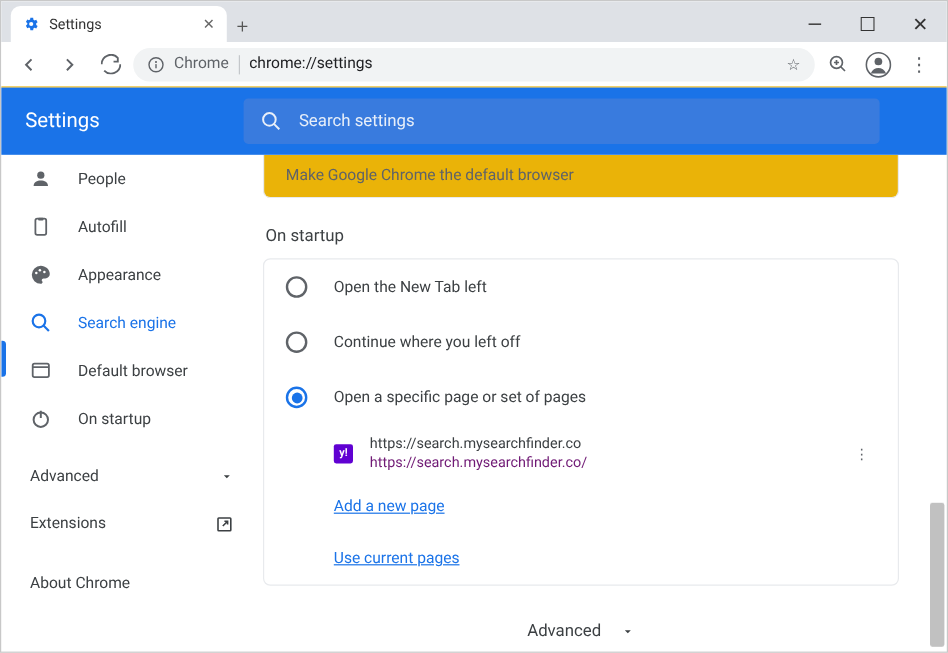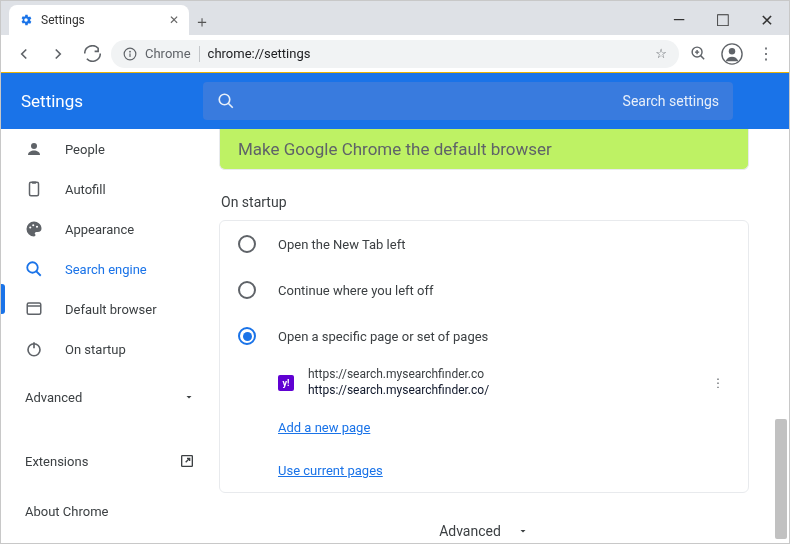--- a/index.html
+++ b/index.html
@@ -18,46 +18,46 @@
 .omnibox { flex: 1; height: 28px; background: #f1f3f4; border-radius: 14px; display: flex; align-items: center; padding: 0 12px; gap: 8px; font-size: 13px; color: #5f6368; }
 .omni-chrome { color: #5f6368; }
 .omni-sep { width: 1px; height: 16px; background: #c4c7ca; }
 .omni-url { color: #202124; }
 .omni-end { margin-left: auto; display: flex; gap: 10px; align-items: center; color: #5f6368; }
 
 .content { height: calc(100% - 72px); display: flex; flex-direction: column; }
 .bluebar { height: 56px; background: #1a73e8; display: flex; align-items: center; padding: 0 20px; gap: 120px; }
 .settings-title { color: #fff; font-size: 17px; font-weight: 400; }
 .searchbox { flex: 1; max-width: 530px; height: 38px; background: #397bde; border-radius: 4px; display: flex; align-items: center; padding: 0 14px; gap: 14px; color: #e8eff9; }
-.searchbox input { background: transparent; border: none; outline: none; color: #ffffff; font-size: 14px; flex: 1; text-align: right; }
+.searchbox input { background: transparent; border: none; outline: none; color: #ffffff; font-size: 14px; flex: 1; }
 .searchbox input::placeholder { color: #e8eff9; }
 
 .body { flex: 1; display: flex; overflow: hidden; position: relative; }
 .sidebar { width: 218px; font-size: 13px; color: #3c4043; }
 .navitem { height: 40px; display: flex; align-items: center; padding-left: 24px; gap: 22px; cursor: pointer; }
 .navitem svg { width: 18px; height: 18px; color: #5f6368; }
 .navitem.active { color: #1a73e8; }
 .navitem.active svg { color: #1a73e8; }
 .active-bar { position: absolute; left: 0; width: 4px; height: 30px; background: #1a73e8; border-radius: 0 3px 3px 0; top: 155px; }
 .advanced-row { height: 44px; display: flex; align-items: center; padding: 0 24px; justify-content: space-between; cursor: pointer; margin-top: 6px; }
-.extrow { height: 40px; display: flex; align-items: flex-end; padding: 0 24px; justify-content: space-between; cursor: pointer; margin-top: 10px; }
+.extrow { height: 40px; display: flex; align-items: flex-start; padding: 0 24px; justify-content: space-between; cursor: pointer; margin-top: 10px; }
 
 .main { flex: 1; overflow-y: auto; padding: 0 18px 40px 0; position: relative; }
-.card-strip { background: #bef264; border: 1px solid #e8eaed; border-top: none; border-radius: 0 0 6px 6px; padding: 10px 18px; font-size: 17px; color: #5f6368; margin-left: 0; max-width: 530px; }
+.card-strip { background: #eab308; border: 1px solid #e8eaed; border-top: none; border-radius: 0 0 6px 6px; padding: 10px 18px; font-size: 13px; color: #5f6368; margin-left: 0; max-width: 530px; }
 .section-title { font-size: 14px; color: #3c4043; margin: 24px 0 10px 2px; }
 .card { background: #fff; border: 1px solid #e8eaed; border-radius: 6px; max-width: 530px; }
 .radio-row { display: flex; align-items: center; padding: 14px 18px; gap: 22px; font-size: 13px; color: #3c4043; }
 .radio { width: 18px; height: 18px; border: 2px solid #5f6368; border-radius: 50%; flex-shrink: 0; display: flex; align-items: center; justify-content: center; }
 .radio.sel { border-color: #1a73e8; }
 .radio.sel::after { content: ''; width: 9px; height: 9px; background: #1a73e8; border-radius: 50%; }
 .page-row { display: flex; align-items: center; padding: 8px 18px 8px 58px; gap: 14px; font-size: 12px; }
 .favicon { width: 16px; height: 16px; background: #6001d2; border-radius: 2px; display: flex; align-items: center; justify-content: center; color: #fff; font-size: 9px; font-weight: bold; flex-shrink: 0; }
 .page-text { display: flex; flex-direction: column; line-height: 1.3; }
 .page-title { color: #3c4043; }
-.page-url { color: #0f172a; }
+.page-url { color: #701a75; }
 .kebab { margin-left: auto; color: #5f6368; padding: 6px; }
 .link-row { padding: 14px 18px 14px 58px; font-size: 13px; color: #1a73e8; cursor: pointer; text-decoration: underline; }
 
 .bottom-adv { display: flex; align-items: center; justify-content: center; gap: 16px; margin-top: 30px; font-size: 14px; color: #3c4043; max-width: 530px; }
 
 .scrollthumb { position: absolute; right: 2px; top: 290px; width: 12px; height: 120px; background: #c1c1c1; border-radius: 2px; }
 </style>
 </head>
 <body>
 

